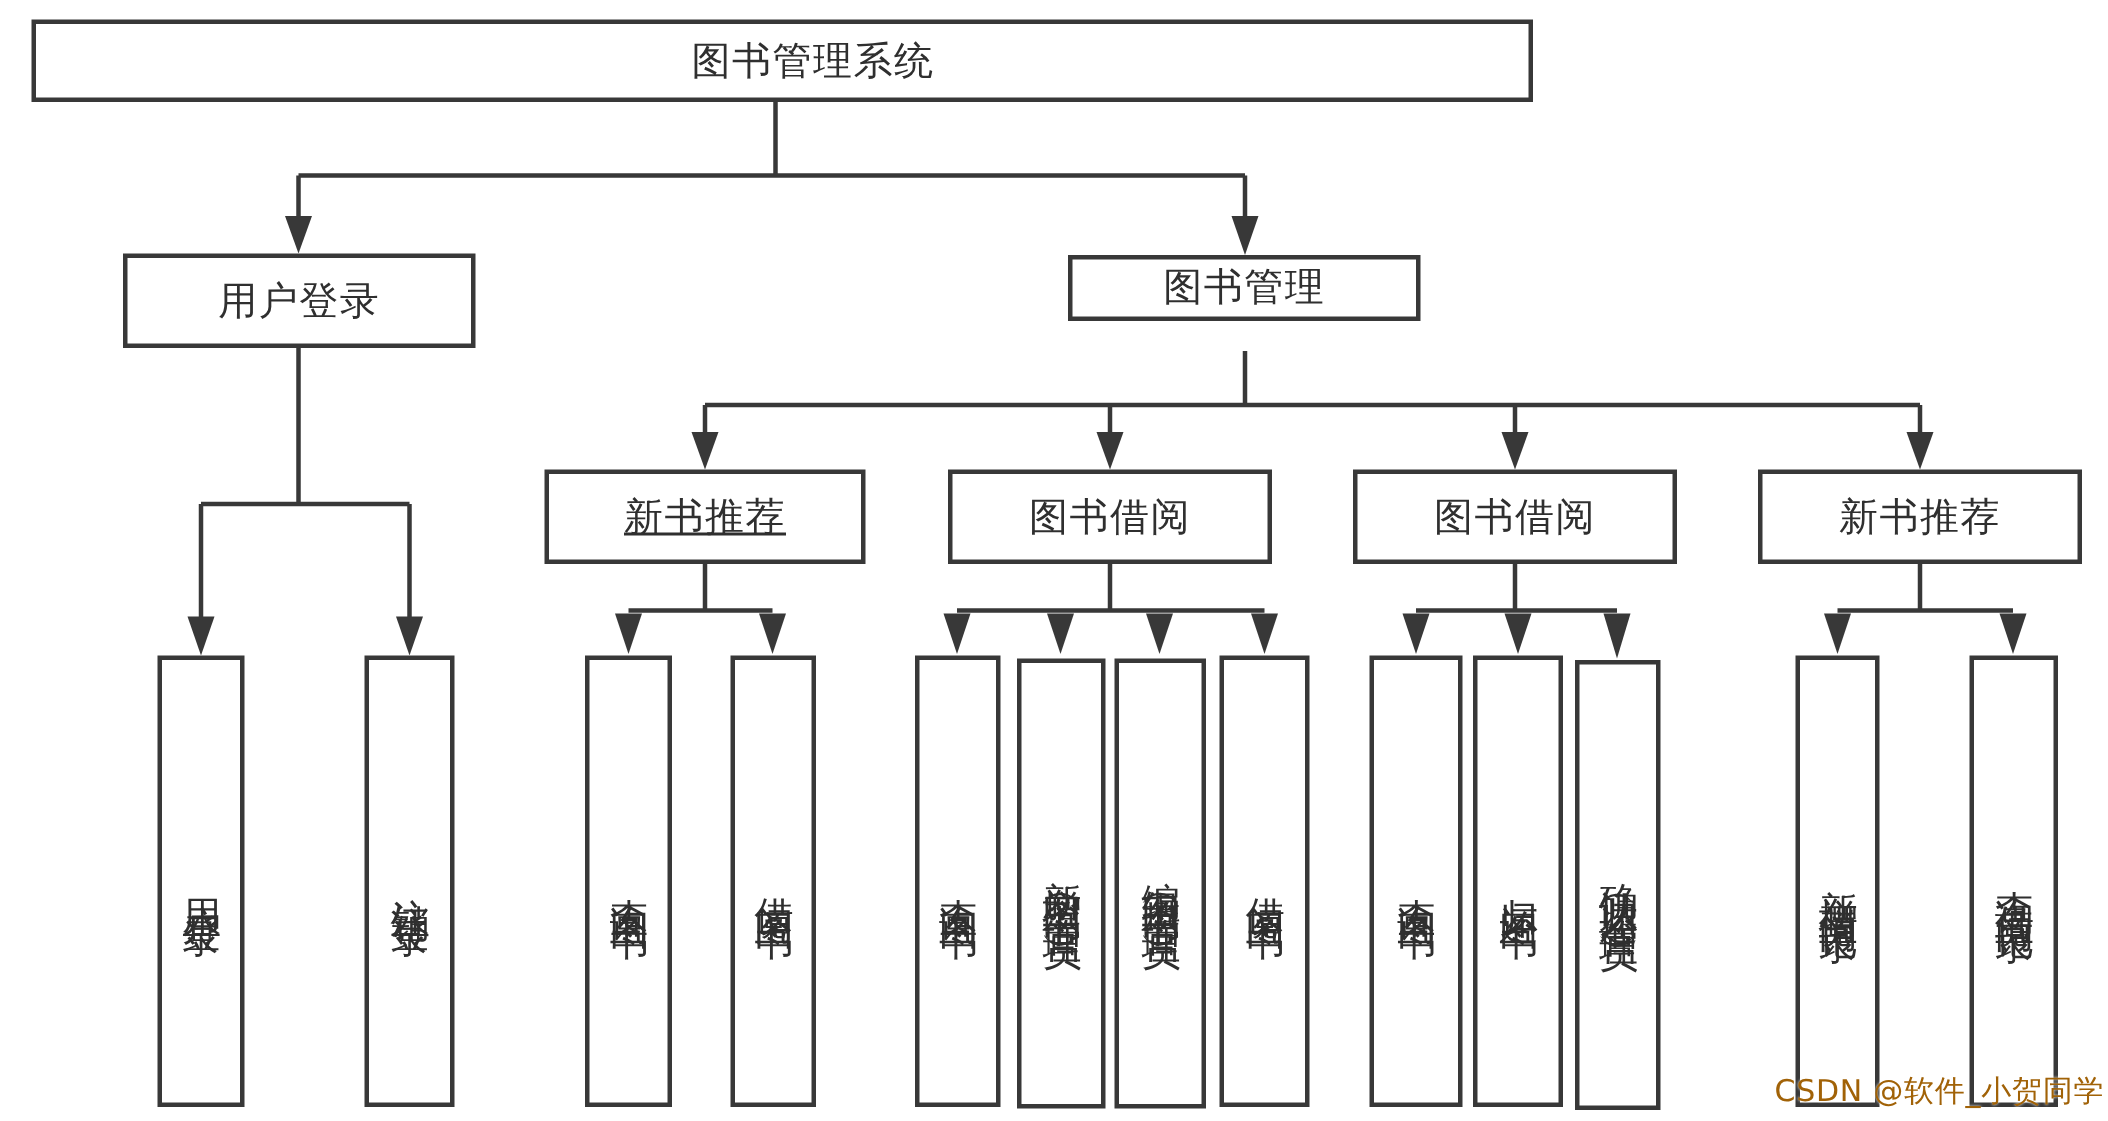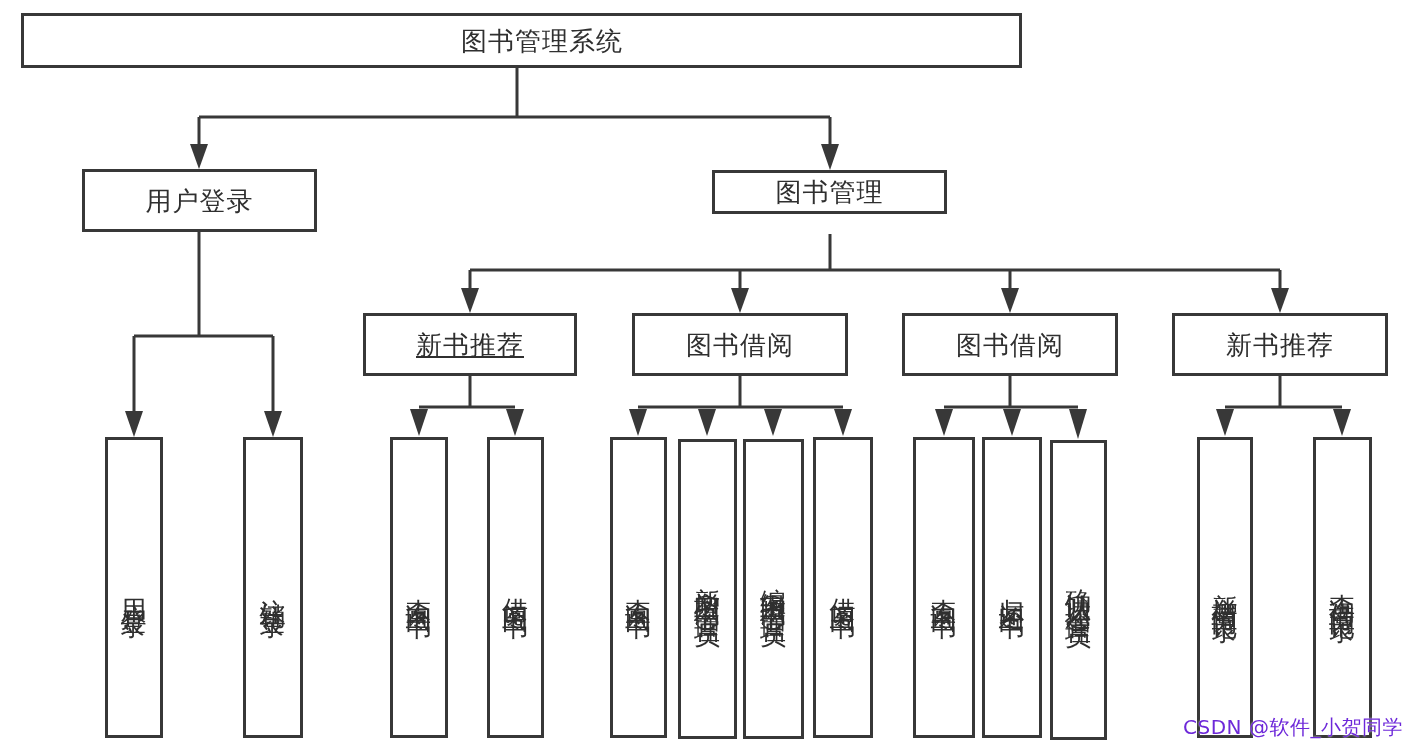--- a/index.html
+++ b/index.html
@@ -37,21 +37,21 @@
     text-orientation: mixed;
     letter-spacing: 5px;
   }
   .watermark {
     position: absolute;
     left: 1183px;
     top: 714px;
     z-index: 5;
     font-size: 20px;
     letter-spacing: 0.5px;
-    color: #6d28d9;
+    color: #a16207;
     text-shadow: 0 0 2px #ffffff;
     white-space: nowrap;
   }
 </style>
 </head>
 <body>
 
 <div class="stage">
 
   <svg class="wires" viewBox="0 0 1405 747" aria-hidden="true">

